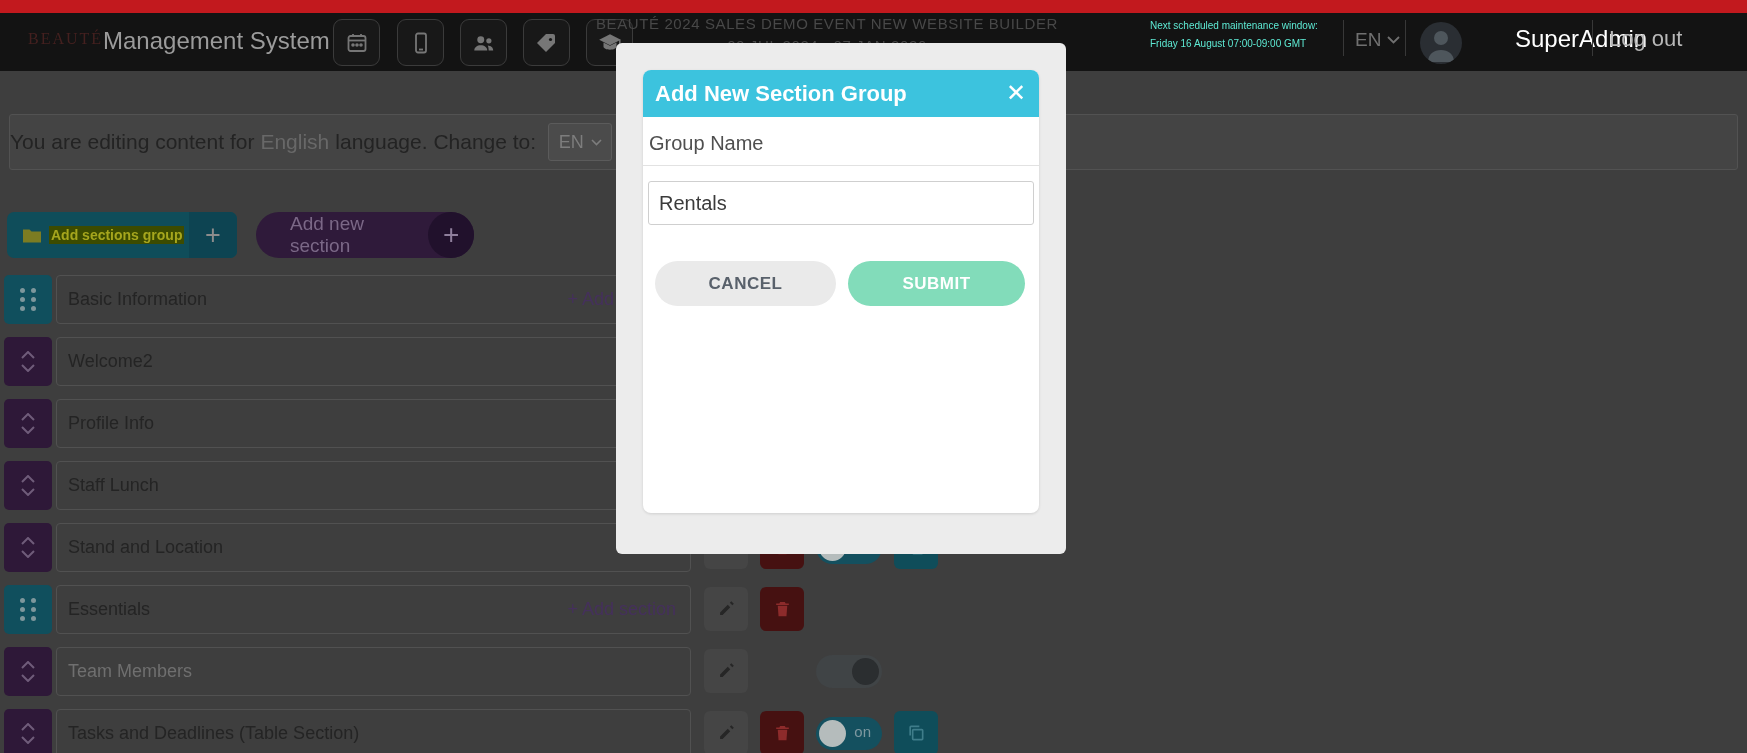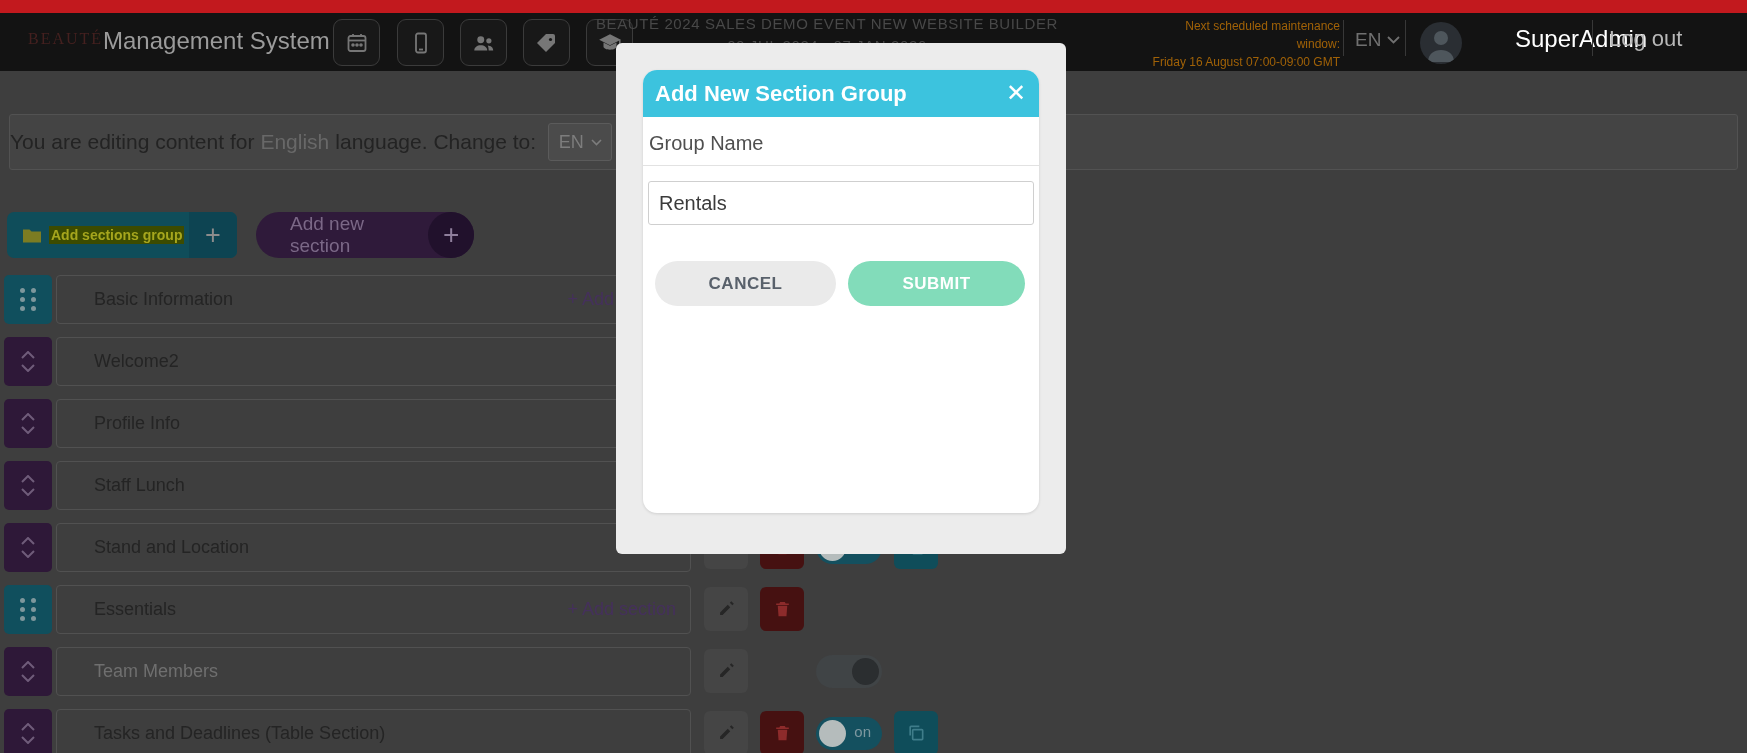--- a/index.html
+++ b/index.html
@@ -8,21 +8,21 @@
   .screen { position:relative; width:1747px; height:753px; background:#3e3e3e; overflow:hidden; }
 
   
   .topbar { position:absolute; left:0; top:0; width:1747px; height:71px; background:#131313; z-index:5; }
   .redstripe { position:absolute; left:0; top:0; width:1747px; height:13px; background:#c2191e; }
   .logo { position:absolute; left:28px; top:30px; font-family:"Liberation Serif", serif; font-size:16px; letter-spacing:2px; color:#44201f; }
   .apptitle { position:absolute; left:103px; top:27px; font-size:24px; color:#9b9b9b; }
   .iconbtn { position:absolute; top:19px; width:47px; height:47px; border:1px solid #3b3b3b; border-radius:9px; background:#181818; display:flex; align-items:center; justify-content:center; color:#767676; }
   .evtline1 { position:absolute; left:577px; top:15px; width:500px; text-align:center; font-size:15px; letter-spacing:.6px; color:#484848; }
   .evtline2 { position:absolute; left:577px; top:37px; width:500px; text-align:center; font-size:15px; letter-spacing:.6px; color:#484848; }
-  .maint { position:absolute; left:1150px; top:17px; width:190px; text-align:right; font-size:12px; line-height:18px; color:#a16207; }
+  .maint { position:absolute; left:1150px; top:17px; width:190px; text-align:left; font-size:10px; line-height:18px; color:#5eead4; }
   .tb-div { position:absolute; top:20px; width:1px; height:36px; background:#383838; }
   .lang { position:absolute; left:1355px; top:29px; font-size:19px; color:#707070; display:flex; align-items:center; gap:6px; }
   .avatar { position:absolute; left:1420px; top:22px; width:42px; height:42px; border-radius:50%; background:#2a2e33; display:flex; align-items:center; justify-content:center; color:#4e565c; overflow:hidden; }
   .username { position:absolute; left:1487px; top:25px; font-size:24px; color:#ffffff;margin-left:28px; }
   .logout { position:absolute; left:1609px; top:26px; font-size:22px; color:#b8b8b8; }
 
   
   .banner { position:absolute; left:9px; top:114px; width:1729px; height:56px; background:#444444; border:1px solid #525252; border-radius:3px; display:flex; align-items:center; font-size:21px; color:#232323; white-space:nowrap; overflow:hidden; }
   .banner .dim { color:#686868; }
   .banner .gap { display:inline-block; width:6px; }
@@ -37,38 +37,38 @@
   .btn-addsection .lbl { margin-left:34px; font-size:19px; color:#7b6887; }
   .btn-addsection .pluscircle { margin-left:auto; width:46px; height:46px; border-radius:50%; background:#21112c; display:flex; align-items:center; justify-content:center; font-size:28px; color:#8f7f9c; }
 
   
   .row { position:absolute; left:0; width:1000px; height:49px; }
   .handle { position:absolute; left:4px; top:0; width:48px; height:49px; border-radius:5px; display:flex; align-items:center; justify-content:center; }
   .handle.teal { background:#104f5d; }
   .handle.purple { background:#2e1838; flex-direction:column; gap:5px; color:#6f5c7a; }
   .dots { display:grid; grid-template-columns:5px 5px; grid-gap:4px 6px; }
   .dots i { width:5px; height:5px; border-radius:50%; background:#7e979c; }
-  .rowbox { position:absolute; left:56px; top:0; width:635px; height:49px; border:1px solid #515151; border-radius:4px; display:flex; align-items:center; padding:0 14px 0 37px; }
+  .rowbox { position:absolute; left:56px; top:0; width:635px; height:49px; border:1px solid #515151; border-radius:4px; display:flex; align-items:center; padding:0 14px 0 11px; }
   .rowtitle { font-size:18px; color:#242424; }
   .rowtitle.muted { color:#6f6f6f; }
   .addlink { margin-left:auto; font-size:18px; color:#45305c; }
   .act { position:absolute; top:2px; width:44px; height:44px; border-radius:6px; display:flex; align-items:center; justify-content:center; }
   .act.edit { left:704px; background:#454545; color:#262626; }
   .act.del { left:760px; background:#461111; color:#8d2b2b; }
   .act.copy { left:894px; background:#0f4d5a; color:#3f7d8a; }
   .toggle { position:absolute; left:816px; top:8px; width:66px; height:33px; border-radius:17px; }
   .toggle.on { background:#14505f; }
   .toggle.on .knob { position:absolute; left:3px; top:3px; width:27px; height:27px; border-radius:50%; background:#b5bcbc; }
   .toggle.on .onlbl { position:absolute; right:11px; top:6px; font-size:15px; color:#7d98a0; }
   .toggle.off { background:#404446; }
   .toggle.off .knob { position:absolute; right:3px; top:3px; width:27px; height:27px; border-radius:50%; background:#2b2e30; }
 
   
   .modal-panel { position:absolute; left:616px; top:43px; width:450px; height:511px; background:#ececec; border-radius:6px; z-index:20; }
-  .modal-card { position:absolute; left:27px; top:27px; width:396px; height:443px; background:#ffffff; border-radius:14px; overflow:hidden; box-shadow:0 1px 3px rgba(0,0,0,0.12); }
+  .modal-card { position:absolute; left:27px; top:27px; width:396px; height:443px; background:#ffffff; border-radius:8px; overflow:hidden; box-shadow:0 1px 3px rgba(0,0,0,0.12); }
   .modal-head { position:relative; height:47px; background:#3cc3de; display:flex; align-items:center; }
   .modal-title { margin-left:12px; font-size:22px; font-weight:bold; color:#ffffff; }
   .modal-close { position:absolute; right:13px; top:9px; font-size:24px; color:#ffffff; cursor:pointer; }
   .field-label-wrap { border-bottom:1px solid #e2e2e2; padding:15px 6px 10px 6px; }
   .field-label { font-size:20px; color:#4f4f4f; }
   .modal-input { display:block; margin:15px 5px 0 5px; width:386px; height:44px; border:1px solid #cfcfcf; border-radius:3px; font-family:"Liberation Sans", sans-serif; font-size:20px; color:#3b3b3b; padding-left:10px; background:#ffffff; }
   .modal-btns { display:flex; justify-content:space-between; margin:36px 14px 0 12px; }
   .pillbtn { height:45px; border:none; border-radius:23px; font-family:"Liberation Sans", sans-serif; font-weight:bold; font-size:17px; letter-spacing:.5px; cursor:pointer; }
   .pillbtn.cancel { width:181px; background:#eaeaea; color:#59616b; }
   .pillbtn.submit { width:177px; background:#82dcba; color:#ffffff; }

